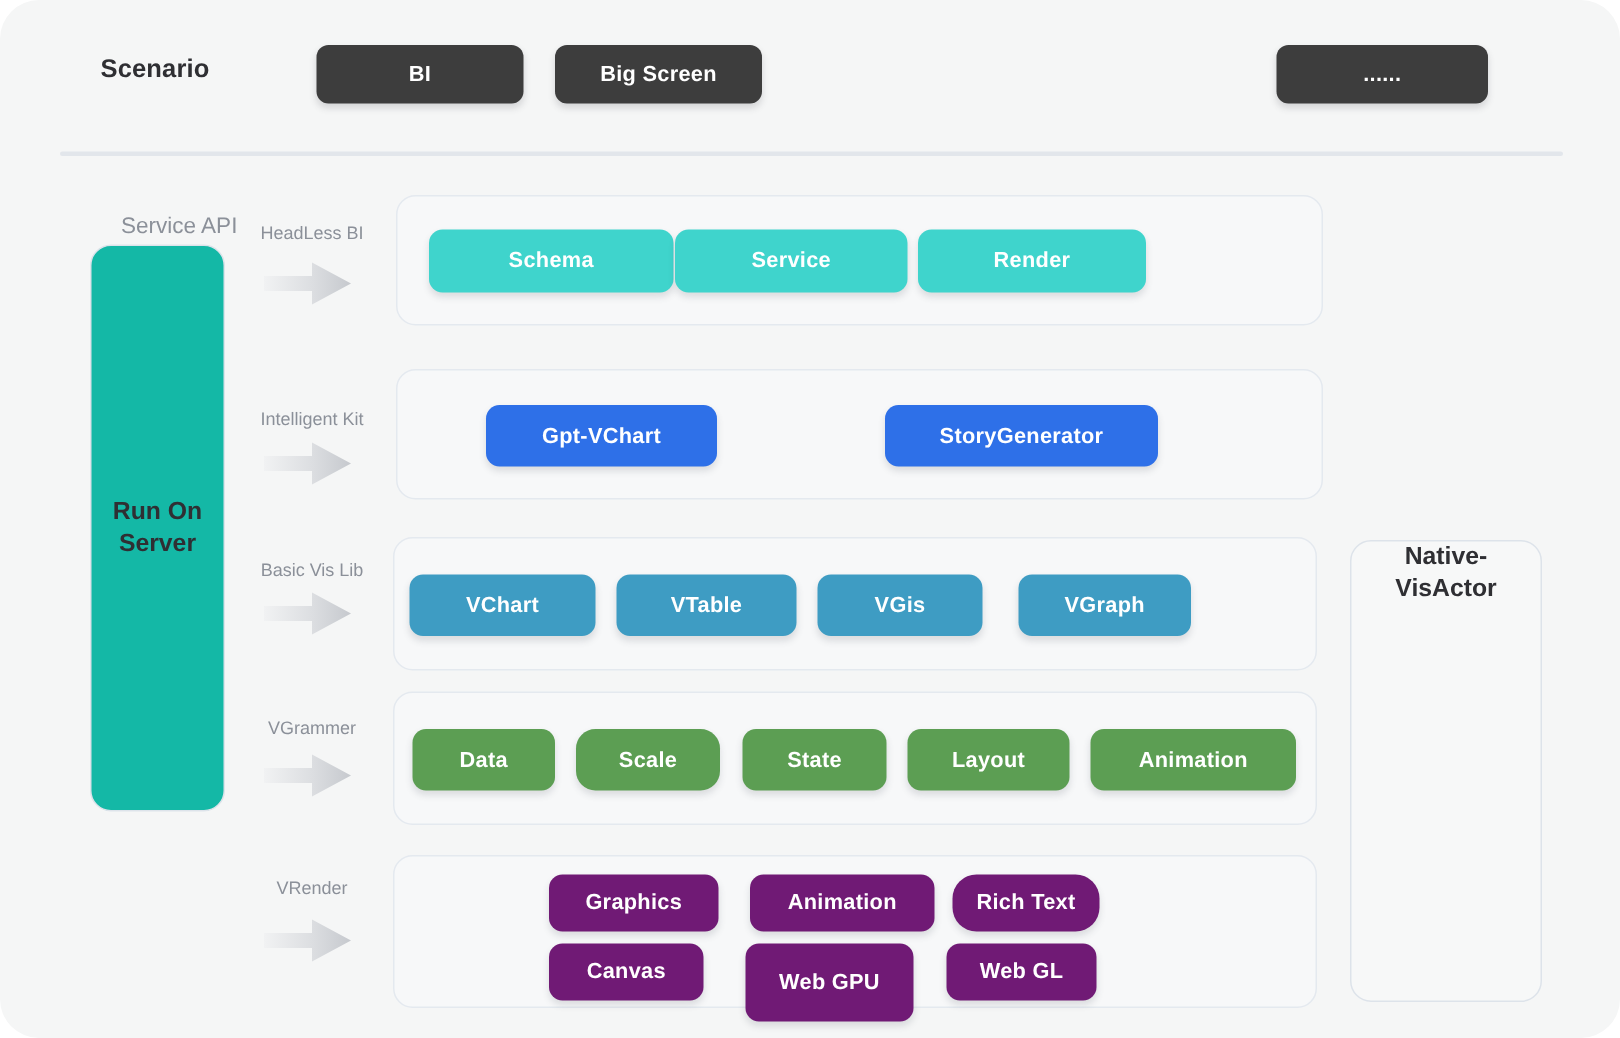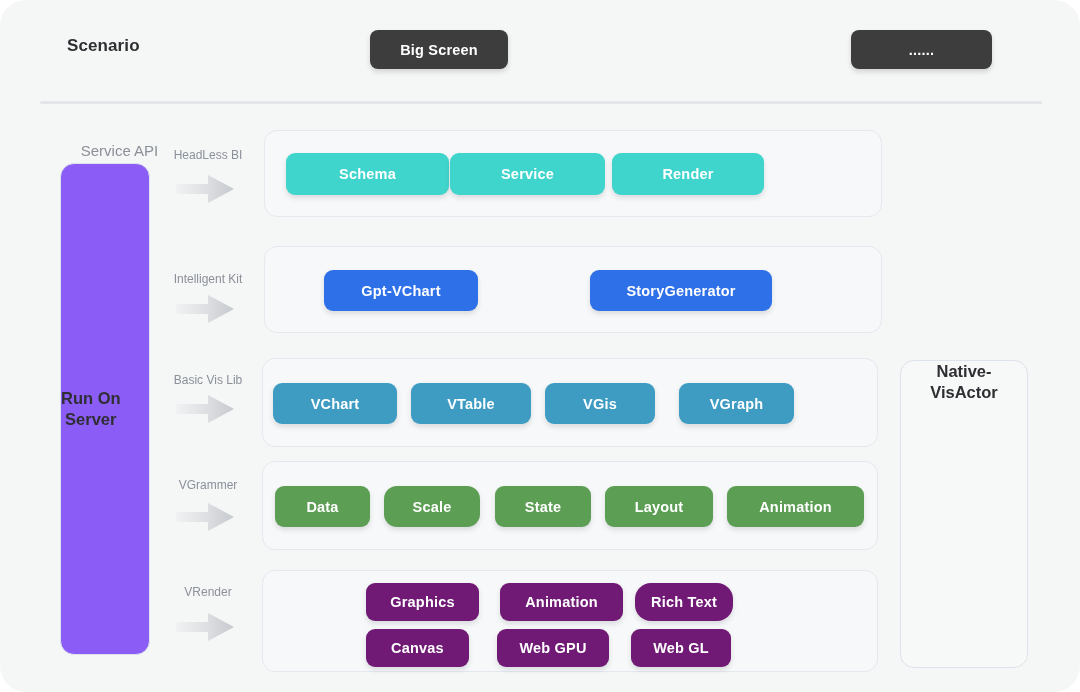--- a/index.html
+++ b/index.html
@@ -66,26 +66,27 @@
     position: absolute;
     left: 62px; top: 142px;
     width: 115px;
     text-align: center;
     font-size: 15px;
     color: #8b9099;
   }
   #run-on-server {
     position: absolute;
     left: 60px; top: 163px;
-    width: 90px; height: 492px;
+    width: 90px; height: 378px;
     border: 1.6px solid #dde3ea;
     border-radius: 14px;
-    background: #8b5cf6;
-    display: flex;
-    align-items: center;
+    background: #14b8a6;
+    display: flex;
+    align-items: center;
+    justify-content: center;
   }
   #run-on-server-text {
     font-size: 16.5px;
     font-weight: 700;
     color: #2f2f33;
     text-align: center;
     line-height: 1.25;
     white-space: pre-line;
   }
 
@@ -155,20 +156,21 @@
     white-space: pre-line;
   }
 </style>
 </head>
 <body>
 
 <div id="canvas">
 
   <div id="scenario-row">
     <div id="scenario-label">Scenario</div>
+  <div class="scenario-btn" style="left: 211px; width: 138px;">BI</div>
       <div class="scenario-btn" style="left: 370px; width: 138px;">Big Screen</div>
       <div class="scenario-btn" style="left: 851px; width: 141px;">......</div>
     </div>
 
   <div id="divider"></div>
 
   <div id="service-api-label">Service API</div>
   <div id="run-on-server">
     <div id="run-on-server-text">Run On
 Server</div>
@@ -251,17 +253,17 @@
               <stop offset="100%" stop-color="#c6c9ce"></stop>
             </linearGradient>
           </defs>
           <path d="M2 12 L34 12 L34 3 L60 17 L34 31 L34 22 L2 22 Z" fill="url(#ag5)"></path>
         </svg></div>
       <div class="section-panel" style="left: 262px; top: 570px; width: 616px; height: 102px;"></div>
       <div class="pill purple" style="left: 366px; top: 583px; width: 113px; height: 38px;">Graphics</div>
       <div class="pill purple" style="left: 500px; top: 583px; width: 123px; height: 38px;">Animation</div>
       <div class="pill purple" style="left: 635px; top: 583px; width: 98px; height: 38px; border-radius: 16px;">Rich Text</div>
       <div class="pill purple" style="left: 366px; top: 629px; width: 103px; height: 38px;">Canvas</div>
-      <div class="pill purple" style="left: 497px; top: 629px; width: 112px; height: 38px;">Web GPU</div>
+      <div class="pill purple" style="left: 497px; top: 629px; width: 112px; height: 52px;">Web GPU</div>
       <div class="pill purple" style="left: 631px; top: 629px; width: 100px; height: 38px;">Web GL</div>
     </div>
 
 </div>
 
 </body></html>

